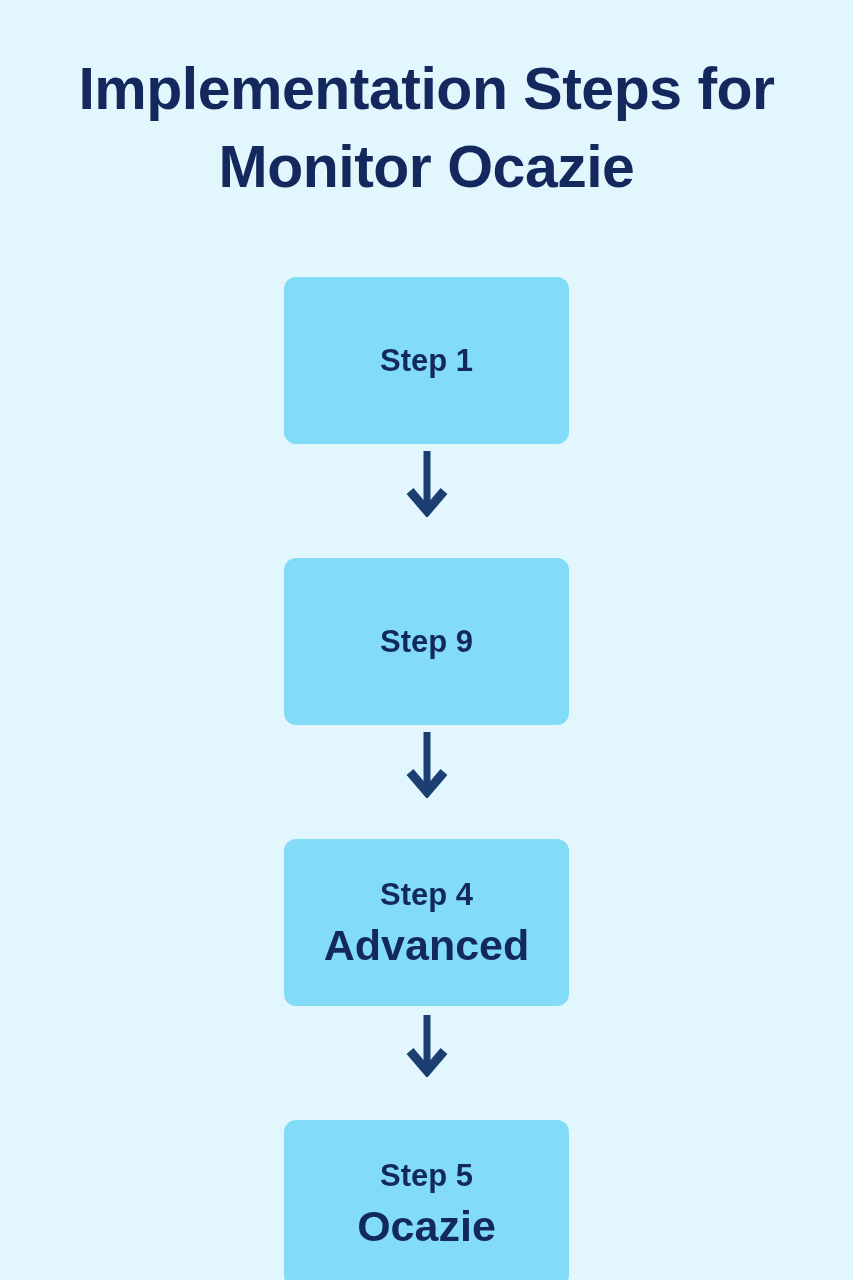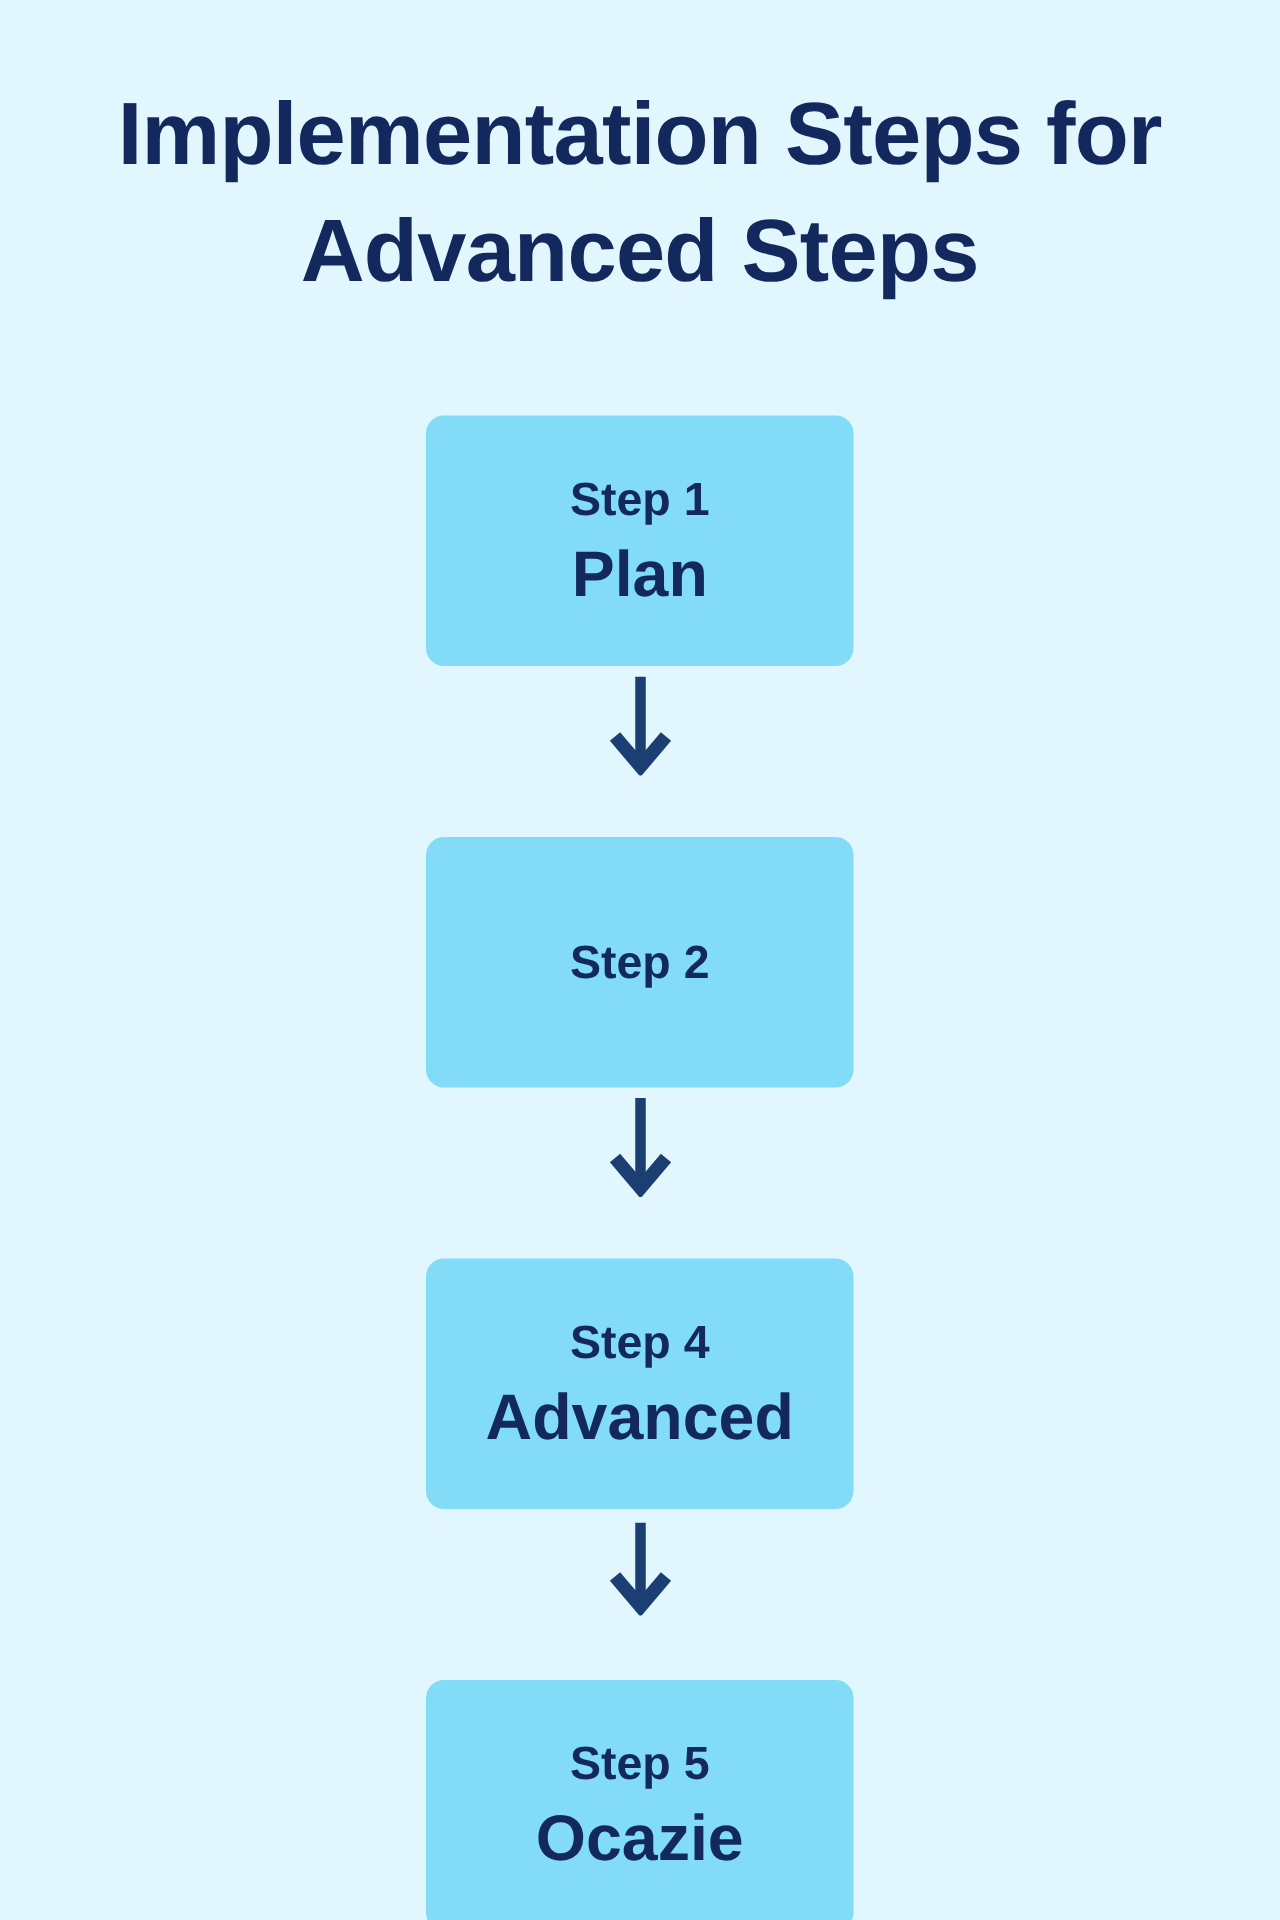--- a/index.html
+++ b/index.html
@@ -102,41 +102,40 @@
     display: block;
   }
 </style>
 </head>
 <body>
 
 <div class="poster">
 
   <div class="title-block">
     <span class="title-line">Implementation Steps for</span>
-    <span class="title-line">Advanced Steps</span>
+    <span class="title-line">Monitor Ocazie</span>
   </div>
 
   <div class="flow">
 
     <div class="step-box">
       <span class="step-index">Step 1</span>
-      <span class="step-label">Plan</span>
     </div>
 
     <div class="connector gap-a">
       <span>
         <svg width="44" height="66" viewBox="0 0 44 66" aria-hidden="true">
           <line x1="22" y1="0" x2="22" y2="55" stroke="#1b3f73" stroke-width="7"></line>
           <polyline points="5,40 22,60 39,40" fill="none" stroke="#1b3f73" stroke-width="9" stroke-linejoin="miter" stroke-linecap="butt"></polyline>
         </svg>
       </span>
     </div>
 
     <div class="step-box">
-      <span class="step-index">Step 2</span>
+      <span class="step-index">Step 9</span>
     </div>
 
     <div class="connector gap-b">
       <span>
         <svg width="44" height="66" viewBox="0 0 44 66" aria-hidden="true">
           <line x1="22" y1="0" x2="22" y2="55" stroke="#1b3f73" stroke-width="7"></line>
           <polyline points="5,40 22,60 39,40" fill="none" stroke="#1b3f73" stroke-width="9" stroke-linejoin="miter" stroke-linecap="butt"></polyline>
         </svg>
       </span>
     </div>

